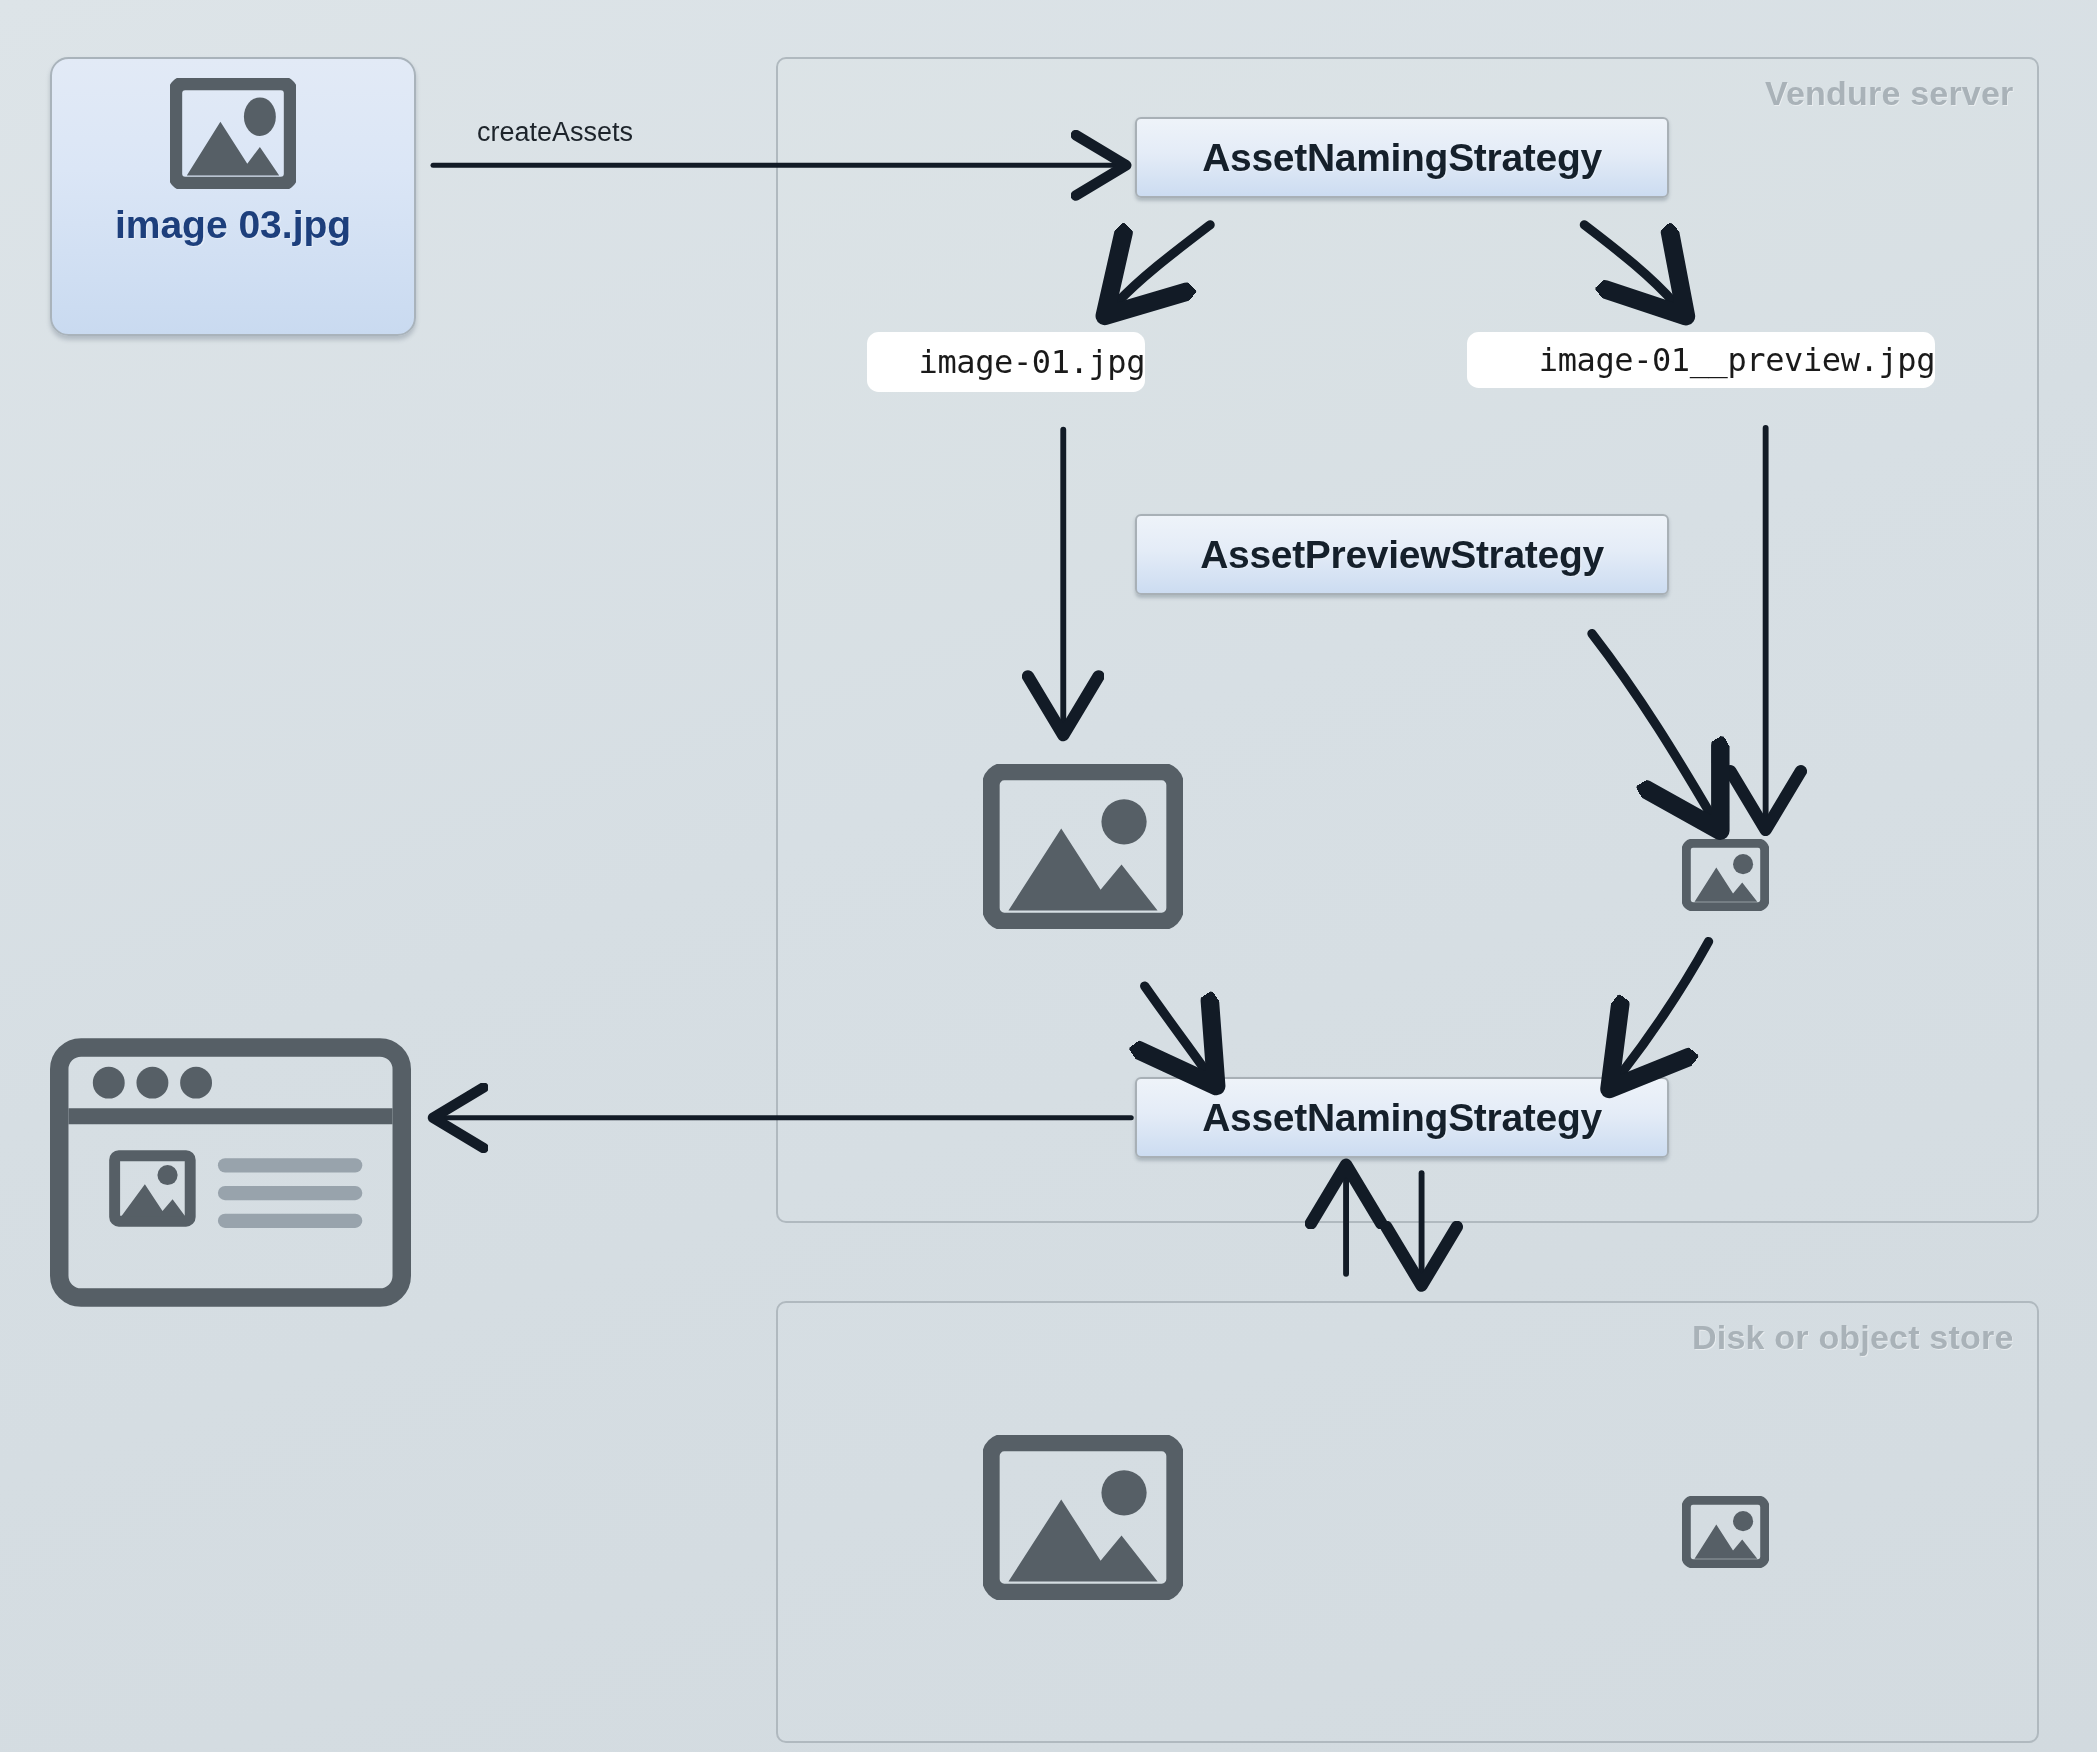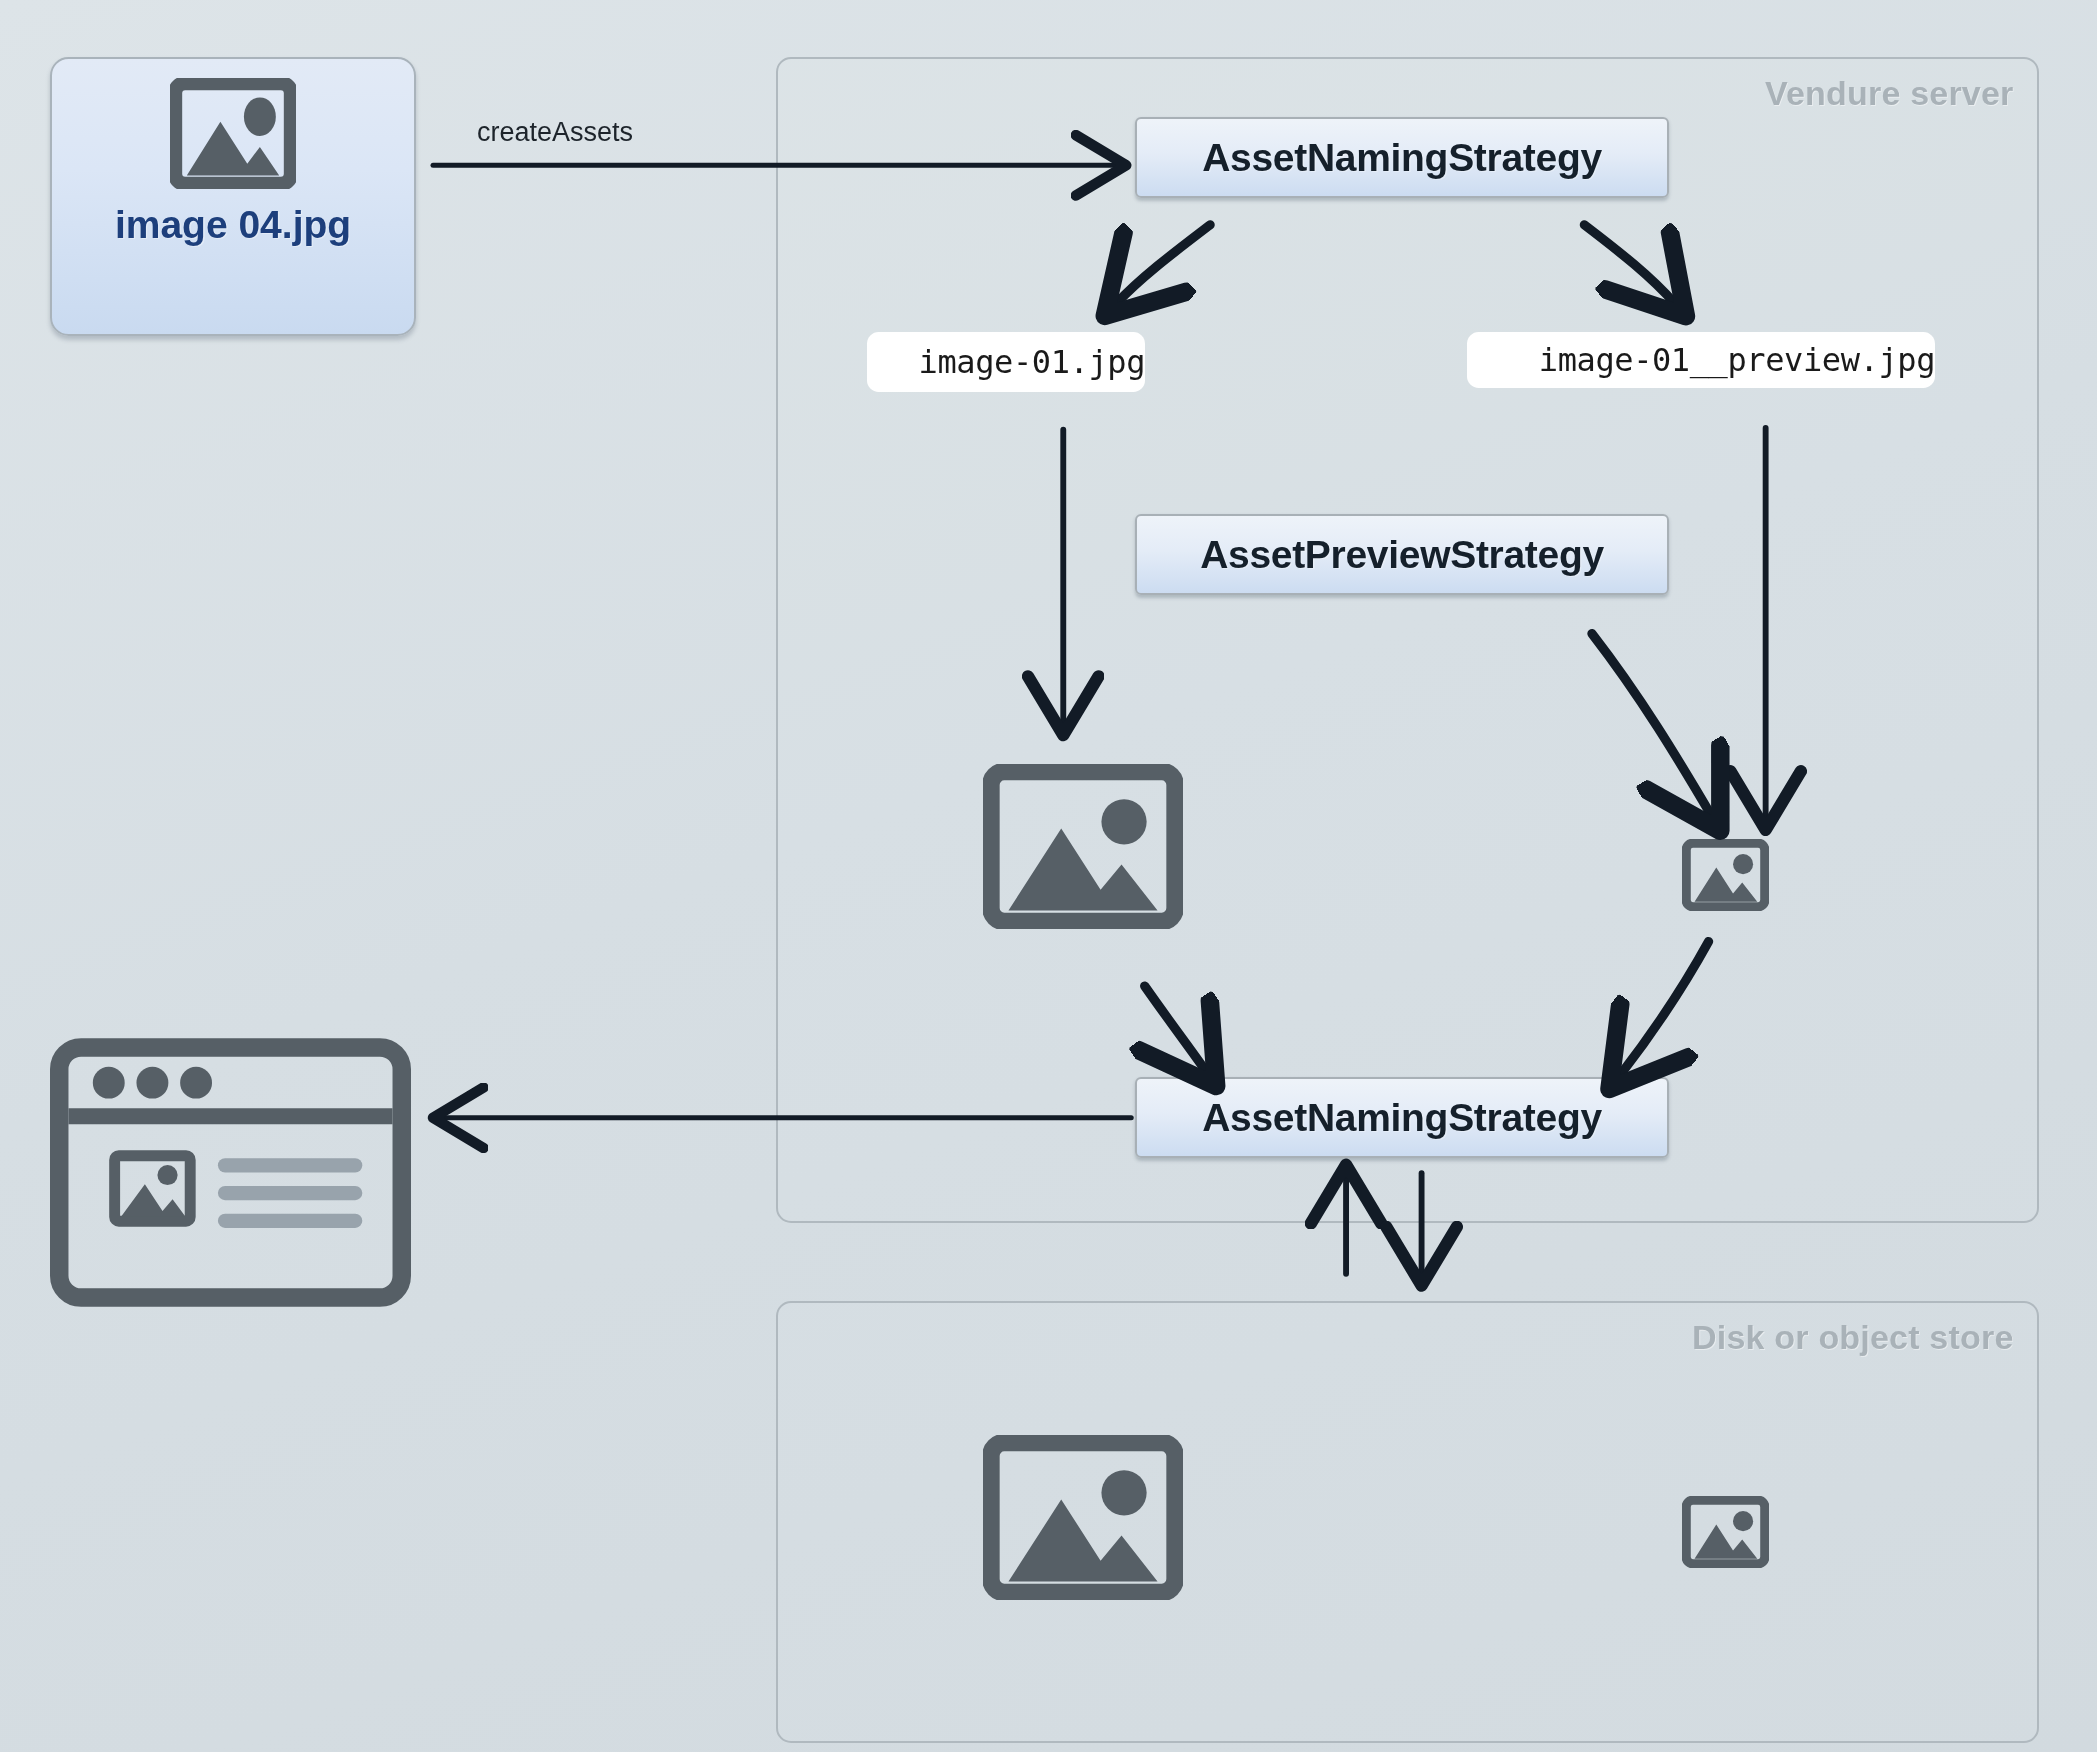--- a/index.html
+++ b/index.html
@@ -14,21 +14,21 @@
     height: 1753px;
     background: linear-gradient(160deg, #dde4e8 0%, #d6dee3 45%, #d2dadf 100%);
     font-family: "Liberation Sans", sans-serif;
     overflow: hidden;
   }
 
   
   .container-box {
     position: absolute;
     border: 2.5px solid #b0b9bf;
-    border-radius: 15px;
+    border-radius: 10px;
     box-sizing: border-box;
     background: rgba(255,255,255,0.035);
   }
   #vendure-container { left: 776px; top: 57px; width: 1263px; height: 1166px; }
   #store-container   { left: 776px; top: 1301px; width: 1263px; height: 442px; }
 
   .container-label {
     position: absolute;
     right: 23.5px;
     top: 15px;
@@ -149,21 +149,21 @@
   </div>
 
   <div id="source-card">
     <span>
       <svg width="126" height="111" viewBox="0 0 150 132" aria-hidden="true">
         <rect x="6" y="6" width="138" height="120" rx="12" ry="12" fill="none" stroke="#565f66" stroke-width="17"></rect>
         <ellipse cx="107" cy="46" rx="19" ry="23" fill="#565f66"></ellipse>
         <path d="M20 116 L60 52 L92 102 L107 82 L130 116 Z" fill="#565f66"></path>
       </svg>
     </span>
-    <span id="source-card-label">image 04.jpg</span>
+    <span id="source-card-label">image 03.jpg</span>
   </div>
 
   <div class="strategy-box" id="box-naming">
     <span>AssetNamingStrategy</span>
   </div>
 
   <div class="strategy-box" id="box-preview">
     <span>AssetPreviewStrategy</span>
   </div>
 

